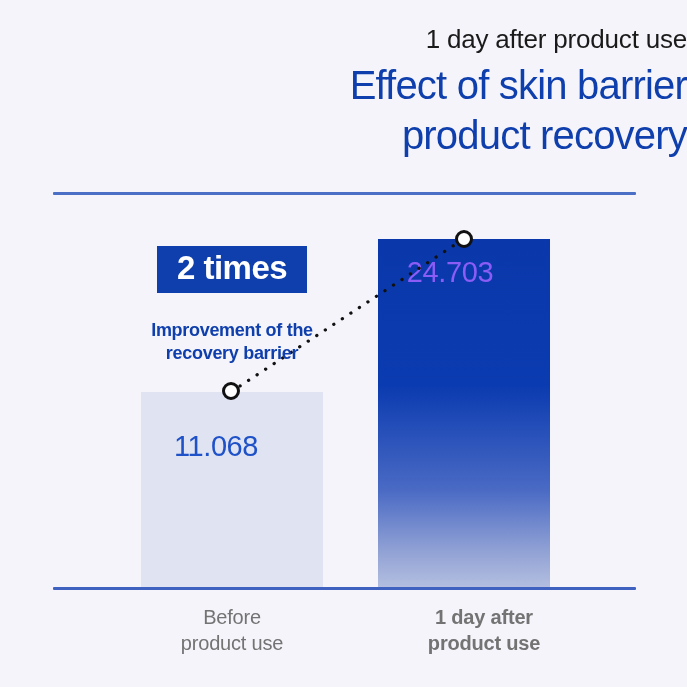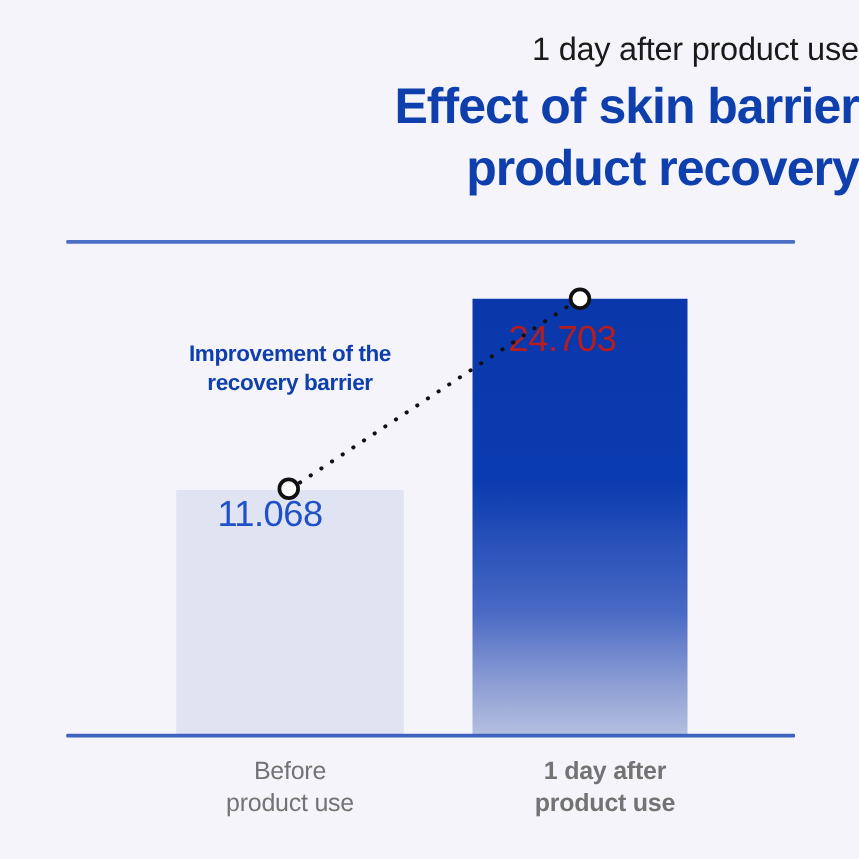--- a/index.html
+++ b/index.html
@@ -34,21 +34,21 @@
     font-size: 26px;
     line-height: 34px;
     color: #1a1a1a;
     font-weight: 400;
     letter-spacing: -0.2px;
   }
   .title {
     margin-top: 4px;
     font-size: 40px;
     line-height: 50px;
-    font-weight: 700;
+    font-weight: 400;
     color: #0f3fad;
     letter-spacing: -0.8px;
   }
   .title-line { display: block; }
 
   .divider {
     position: absolute;
     left: 53px;
     top: 192px;
     width: 583px;
@@ -97,28 +97,28 @@
     position: absolute;
     text-align: center;
     font-size: 29px;
     font-weight: 400;
     letter-spacing: -0.4px;
     white-space: nowrap;
   }
   .value-before {
     left: 141px;
     width: 150px;
-    top: 396px;
+    top: 430px;
     color: #1f52c8;
   }
   .value-after {
     left: 378px;
     width: 144px;
     top: 256px;
-    color: #b91c1c;
+    color: #8b5cf6;
     font-weight: 500;
   }
 
   
   .connector {
     position: absolute;
     left: 0; top: 0;
     width: 687px; height: 687px;
     pointer-events: none;
   }
@@ -209,20 +209,21 @@
     <div class="bar-value value-after">24.703</div>
 
     <svg class="connector" viewBox="0 0 687 687">
       <line x1="240" y1="386" x2="456" y2="244" stroke="#111111" stroke-width="3.2" stroke-linecap="round" stroke-dasharray="0.2 10"></line>
     </svg>
 
     <div class="marker marker-before"></div>
     <div class="marker marker-after"></div>
 
     <div class="callout">
+      <div class="badge">2 times</div>
       <div class="callout-caption">
         <span class="caption-line">Improvement of the</span>
         <span class="caption-line">recovery barrier</span>
       </div>
     </div>
 
     <div class="axis-line"></div>
 
     <div class="cat-label cat-before">
       <span class="cat-line">Before</span>

